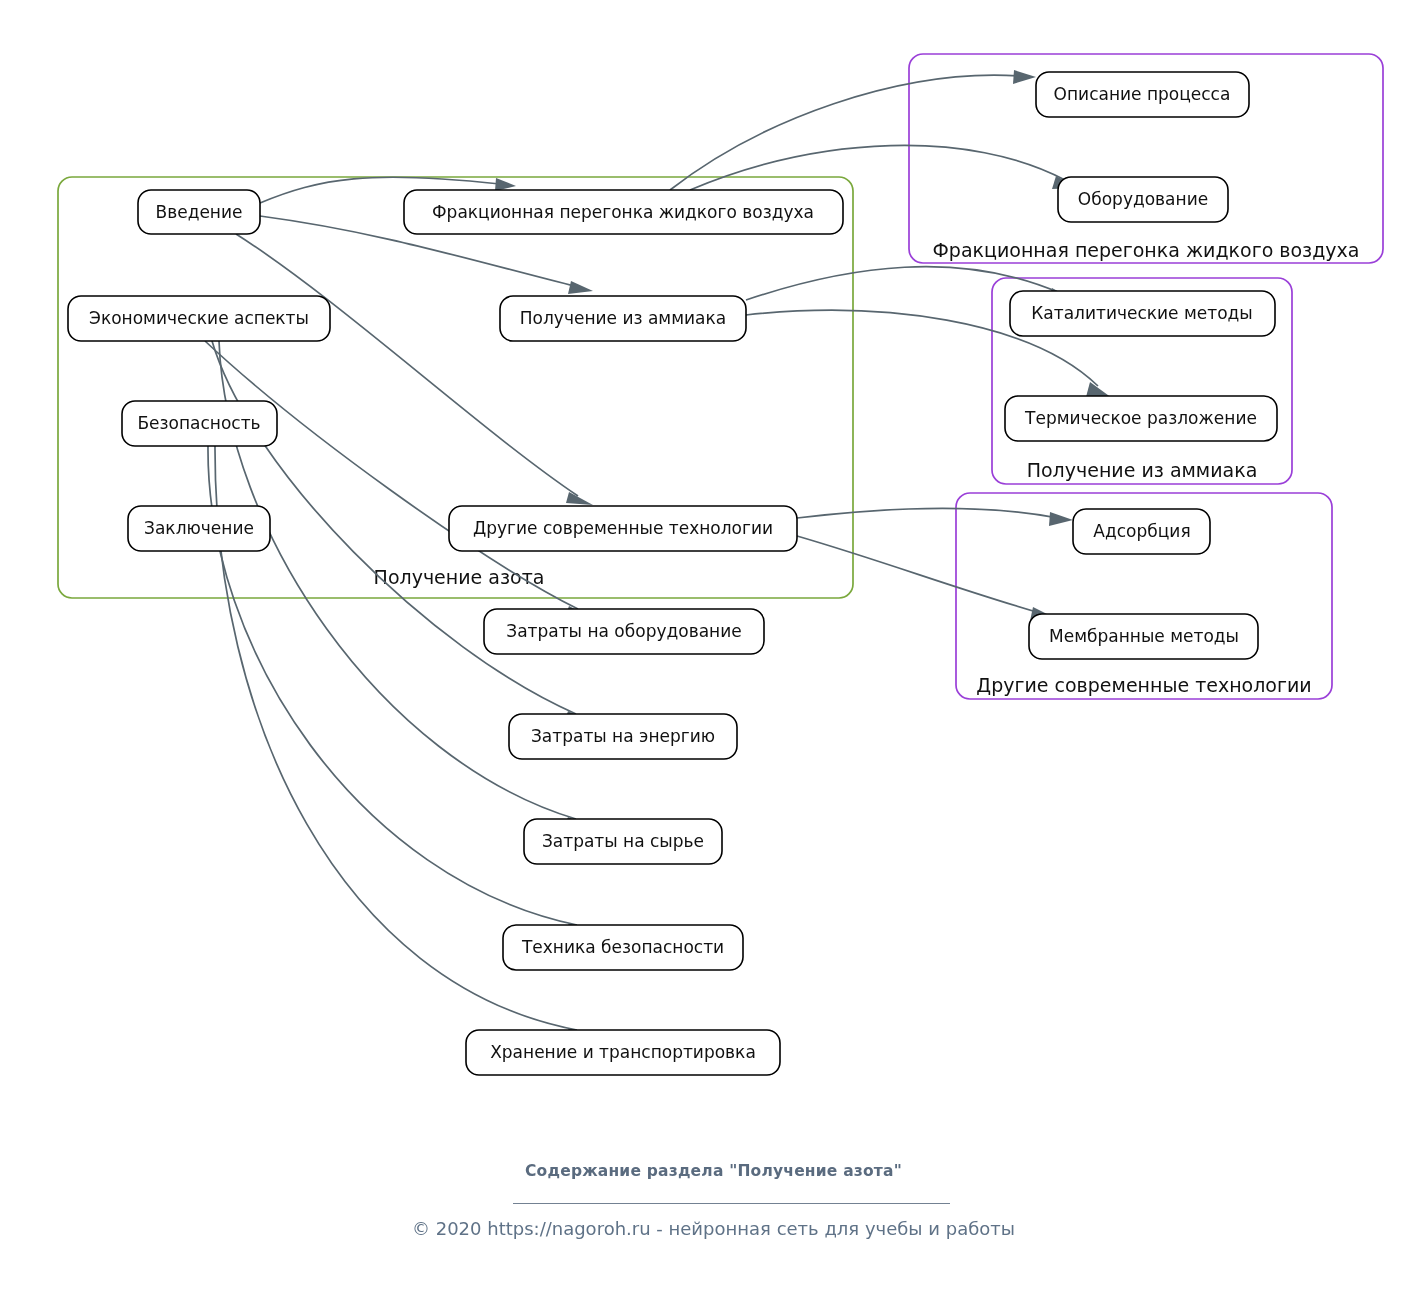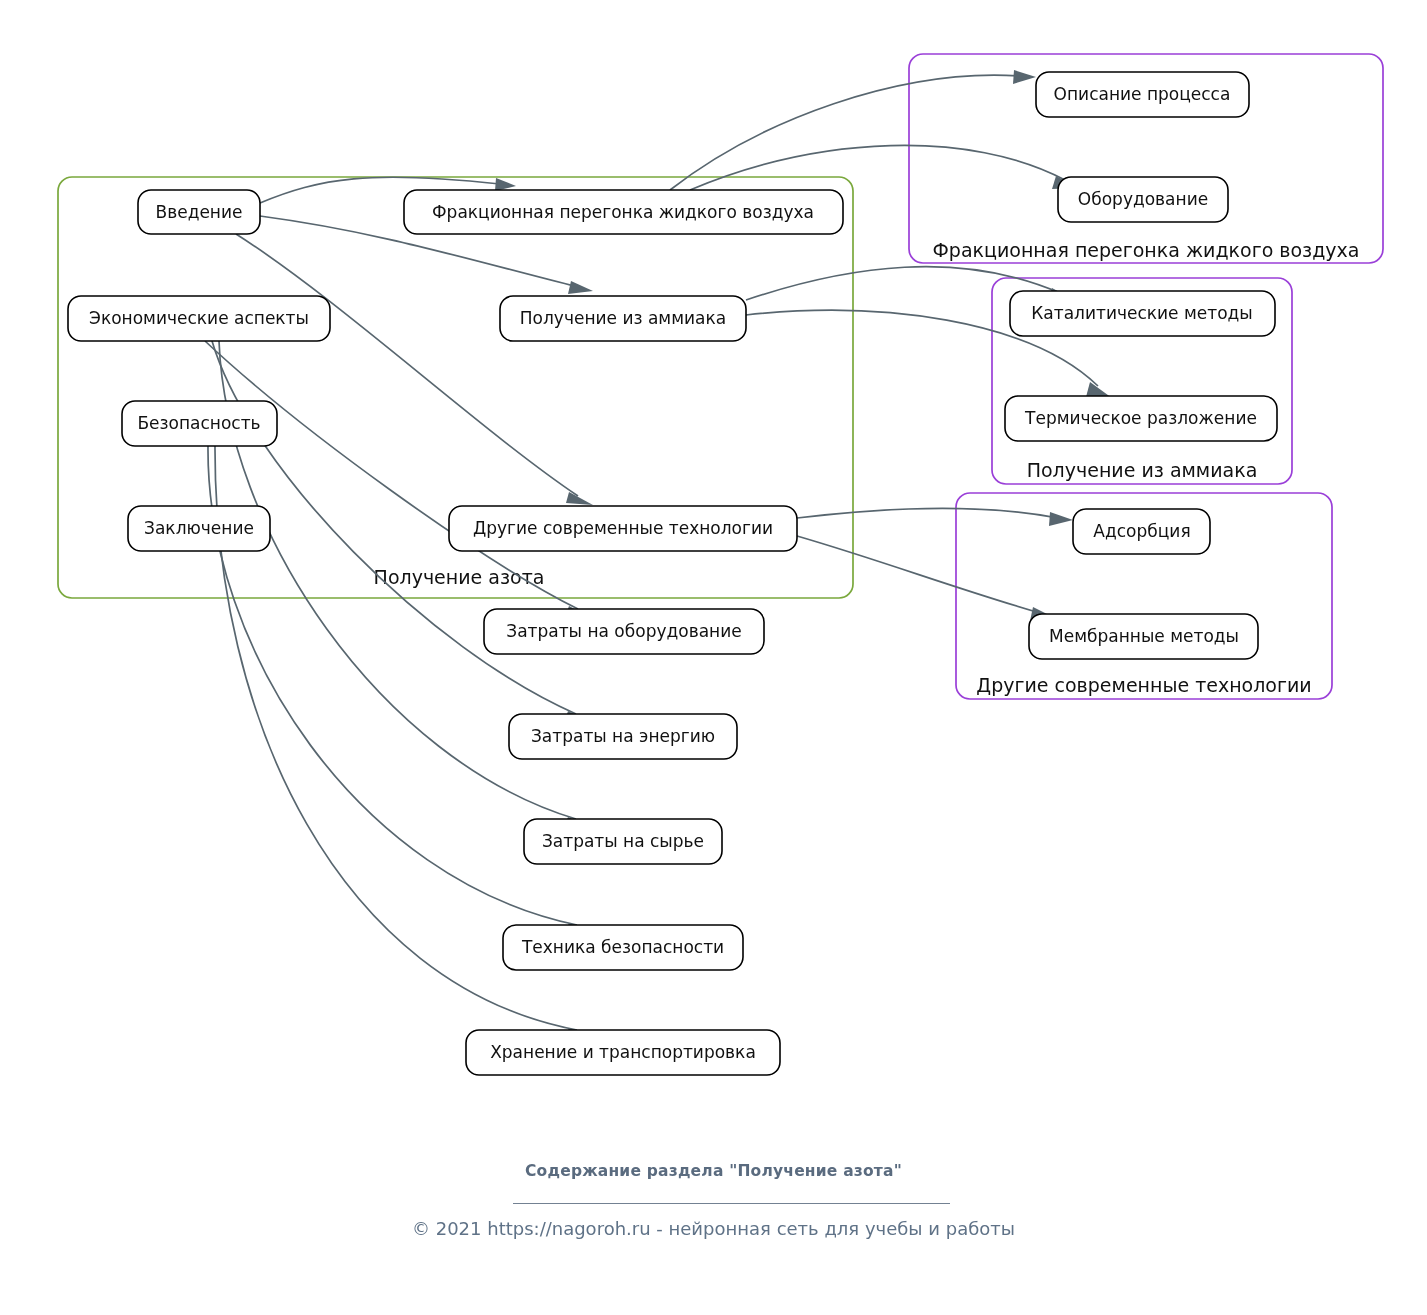--- a/index.html
+++ b/index.html
@@ -232,15 +232,15 @@
         <text class="node-label" x="1144" y="637">Мембранные методы</text>
       </g>
 
     </g>
   </svg>
 
   <div class="footer-title" style="top:1162px;">Содержание раздела "Получение азота"</div>
 
   <div class="footer-rule" style="left:513px;top:1203px;width:437px;"></div>
 
-  <div class="footer-credit" style="top:1218px;">© 2021 https://nagoroh.ru - нейронная сеть для учебы и работы</div>
+  <div class="footer-credit" style="top:1218px;">© 2020 https://nagoroh.ru - нейронная сеть для учебы и работы</div>
 
 </div>
 
 </body></html>

